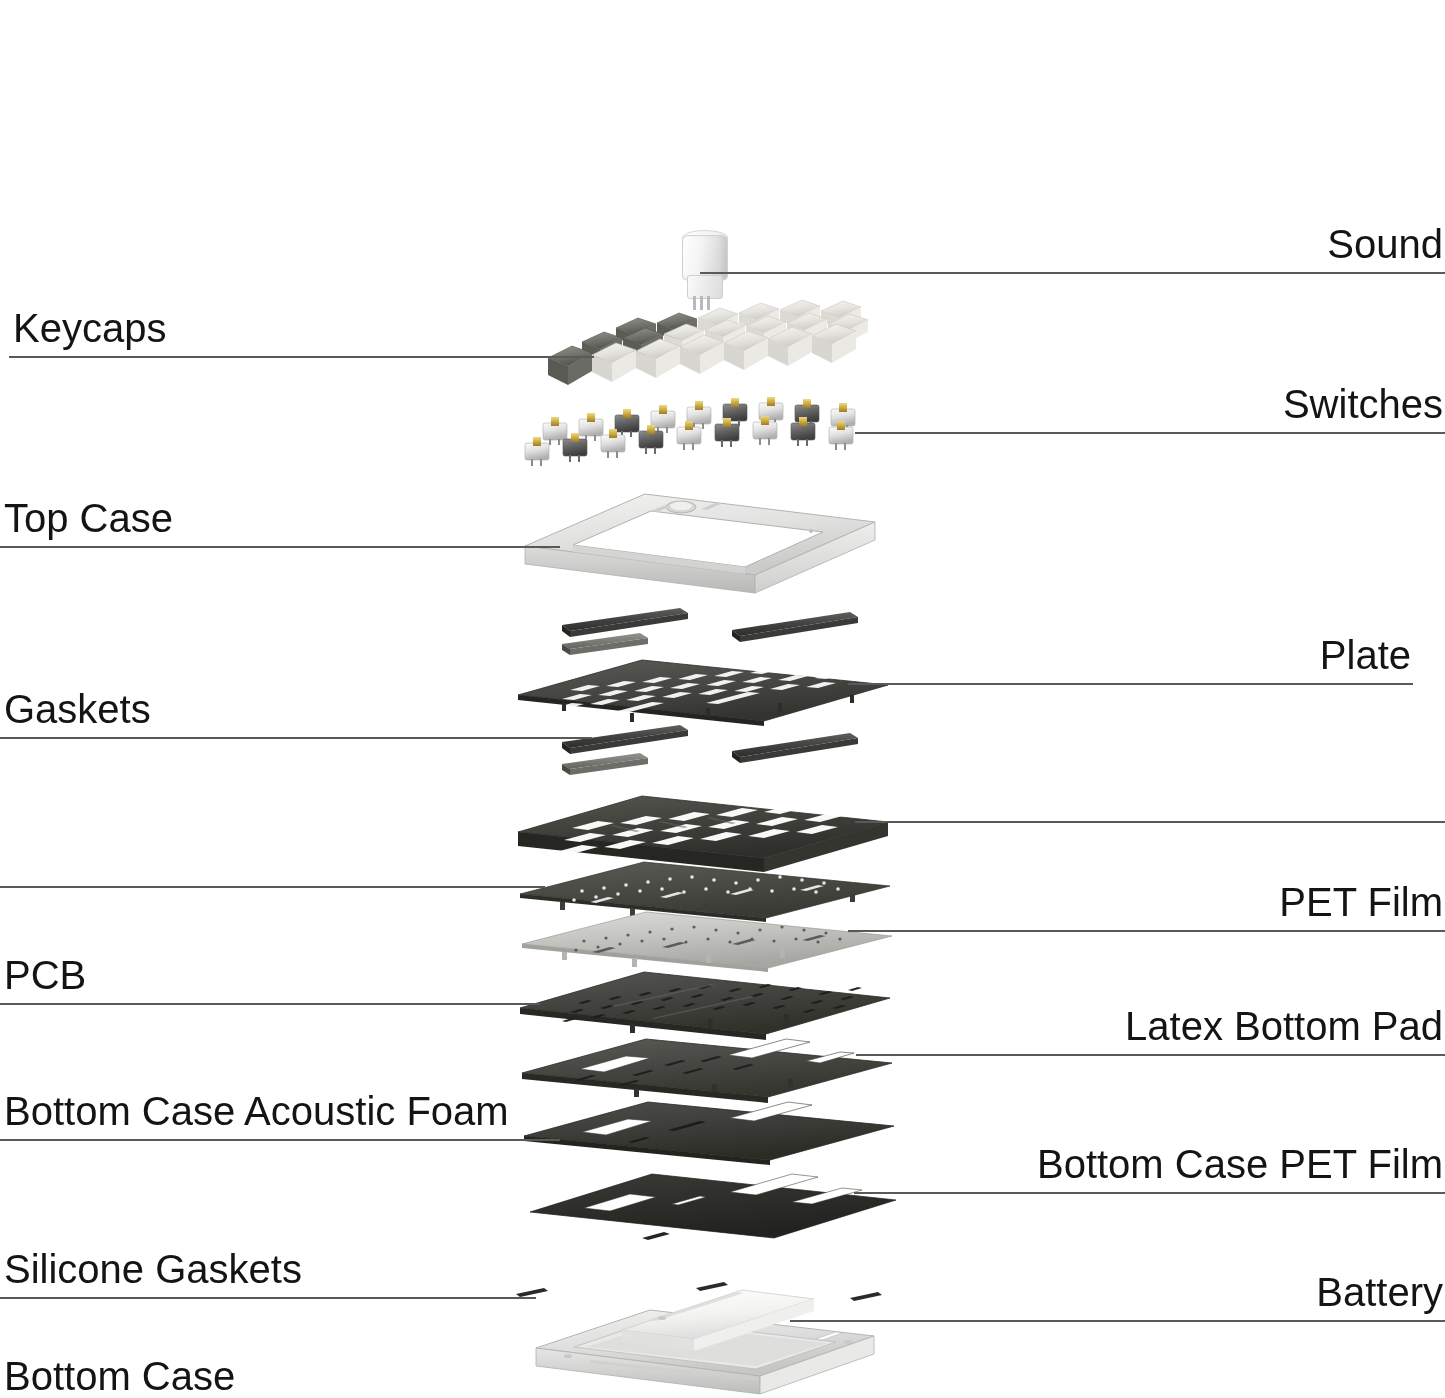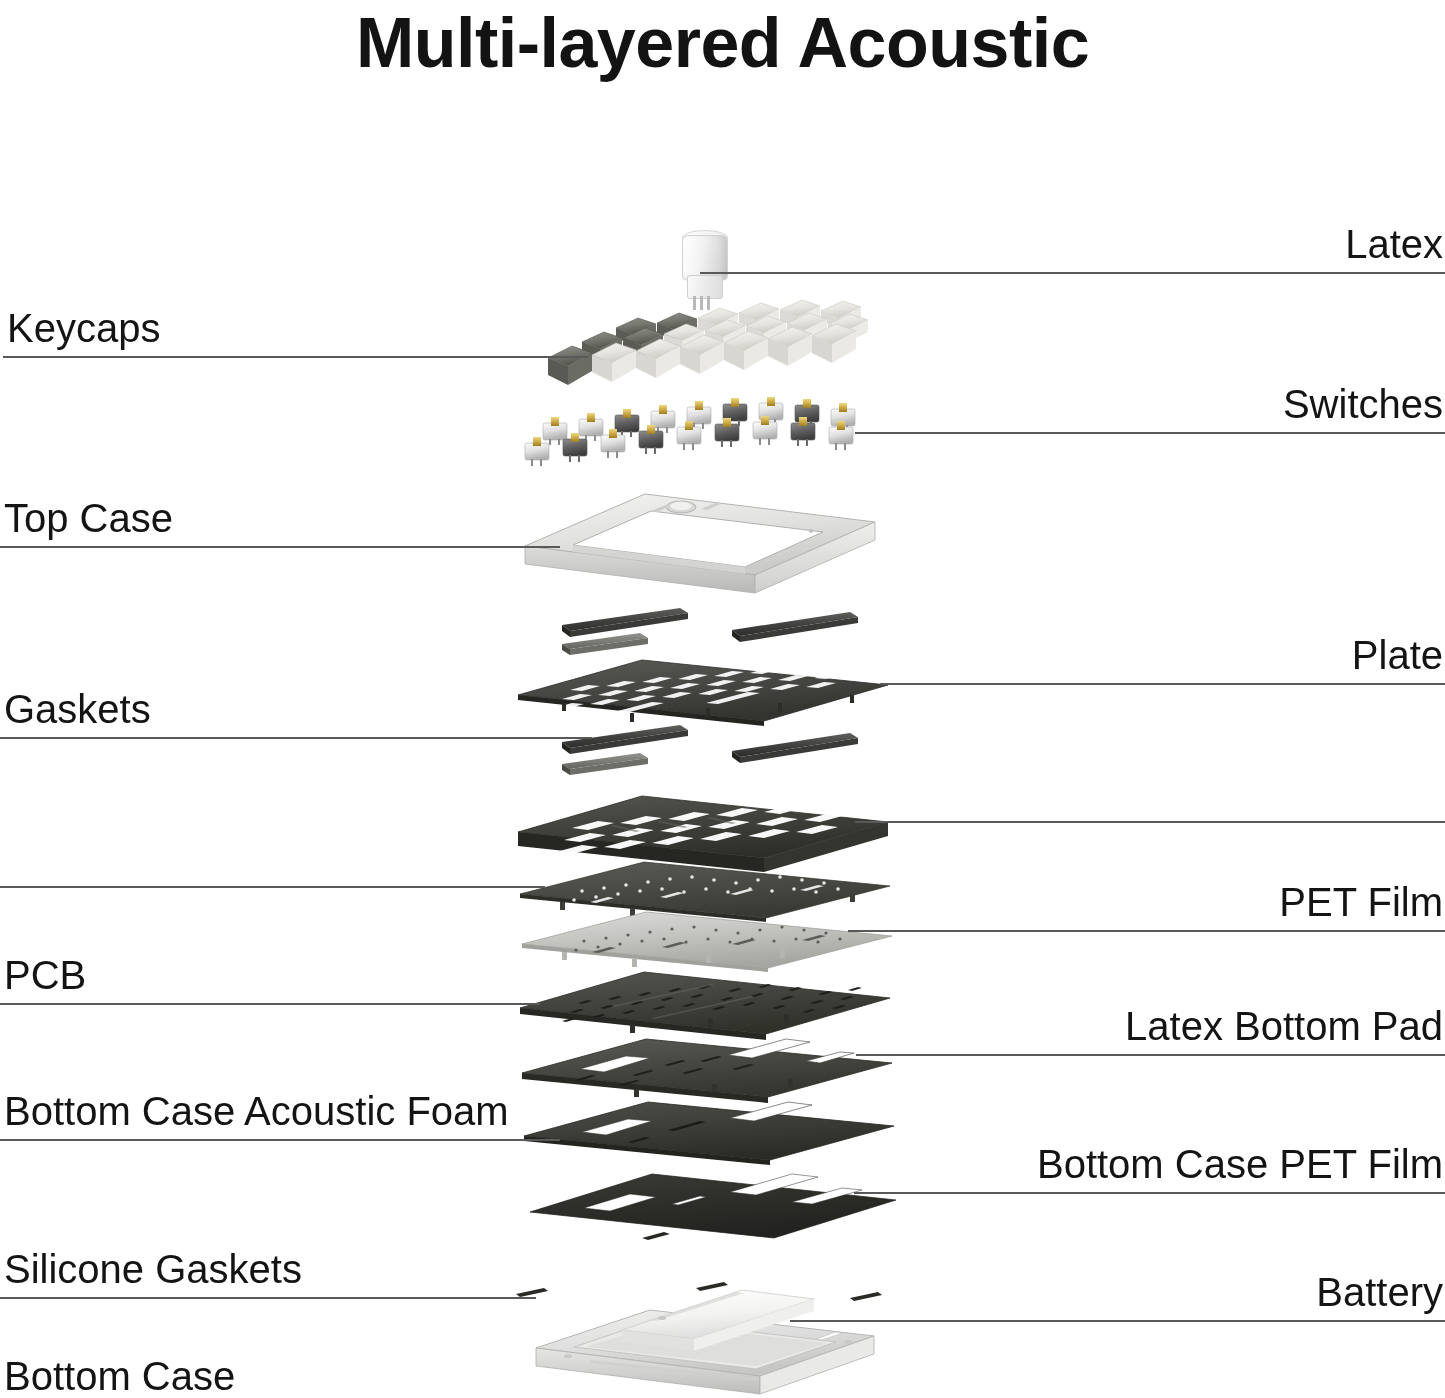--- a/index.html
+++ b/index.html
@@ -86,21 +86,20 @@
   }
 
   svg { display: block; overflow: visible; }
 </style>
 </head>
 <body>
 
 <div id="page">
 
   <div id="title">
-    <span class="line">Multi-layered Acoustic</span>
   </div>
 
   <div id="assembly">
 
     <div class="part" style="left:670px; top:230px; width:70px; height:85px;">
       <div class="knob-top" style="left:12px; top:0px;"></div>
       <div class="knob-cap" style="left:12px; top:5px;"></div>
       <div class="knob-stemblock" style="left:17px; top:45px;"></div>
       <div class="knob-pin" style="left:23px; top:66px;"></div>
       <div class="knob-pin" style="left:30px; top:66px;"></div>
@@ -838,21 +837,21 @@
         </g>
 
         <polygon points="286,49 306,42 312,43 292,50" fill="#ffffff" stroke="#bdbdbb" stroke-width="0.6"></polygon>
 
         <polygon points="60,70 228,88 228,91 60,73" fill="#cecece" opacity="0.8"></polygon>
       </svg>
     </div>
 
   </div>
 
-  <div class="callout left" style="left:3px; top:300px; width:600px; height:58px;">
+  <div class="callout left" style="left:9px; top:300px; width:600px; height:58px;">
     <span class="label">Keycaps</span>
     <div class="rule" style="left:0; top:56px; width:585px;"></div>
   </div>
 
   <div class="callout left" style="left:0; top:490px; width:600px; height:58px;">
     <span class="label">Top Case</span>
     <div class="rule" style="left:0; top:56px; width:560px;"></div>
   </div>
 
   <div class="callout left" style="left:0; top:681px; width:620px; height:58px;">
@@ -878,30 +877,30 @@
     <span class="label">Silicone Gaskets</span>
     <div class="rule" style="left:0; top:56px; width:536px;"></div>
   </div>
 
   <div class="callout left" style="left:0; top:1326px; width:720px; height:58px;margin-top:22px;">
     <span class="label">Bottom Case</span>
     <div class="rule" style="left:0; top:56px; width:700px;"></div>
   </div>
 
   <div class="callout right" style="left:700px; top:216px; width:745px; height:58px;">
-    <span class="label">Latex</span>
+    <span class="label">Sound</span>
     <div class="rule" style="left:0; top:56px; width:745px;"></div>
   </div>
 
   <div class="callout right" style="left:855px; top:376px; width:590px; height:58px;">
     <span class="label">Switches</span>
     <div class="rule" style="left:0; top:56px; width:590px;"></div>
   </div>
 
-  <div class="callout right" style="left:880px; top:627px; width:565px; height:58px;text-decoration:underline;">
+  <div class="callout right" style="left:848px; top:627px; width:565px; height:58px;text-decoration:underline;">
     <span class="label">Plate</span>
     <div class="rule" style="left:0; top:56px; width:565px;"></div>
   </div>
 
   <div class="callout right" style="left:855px; top:765px; width:590px; height:58px;">
     <div class="rule" style="left:0; top:56px; width:590px;"></div>
   </div>
 
   <div class="callout right" style="left:848px; top:874px; width:597px; height:58px;">
     <span class="label">PET Film</span>

